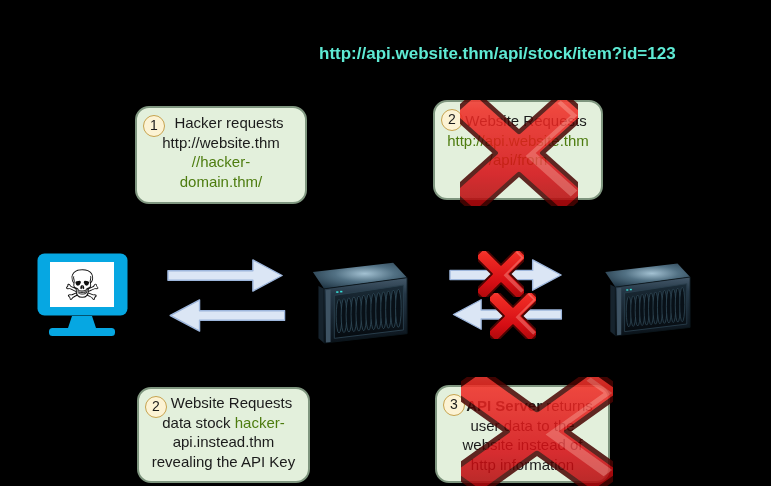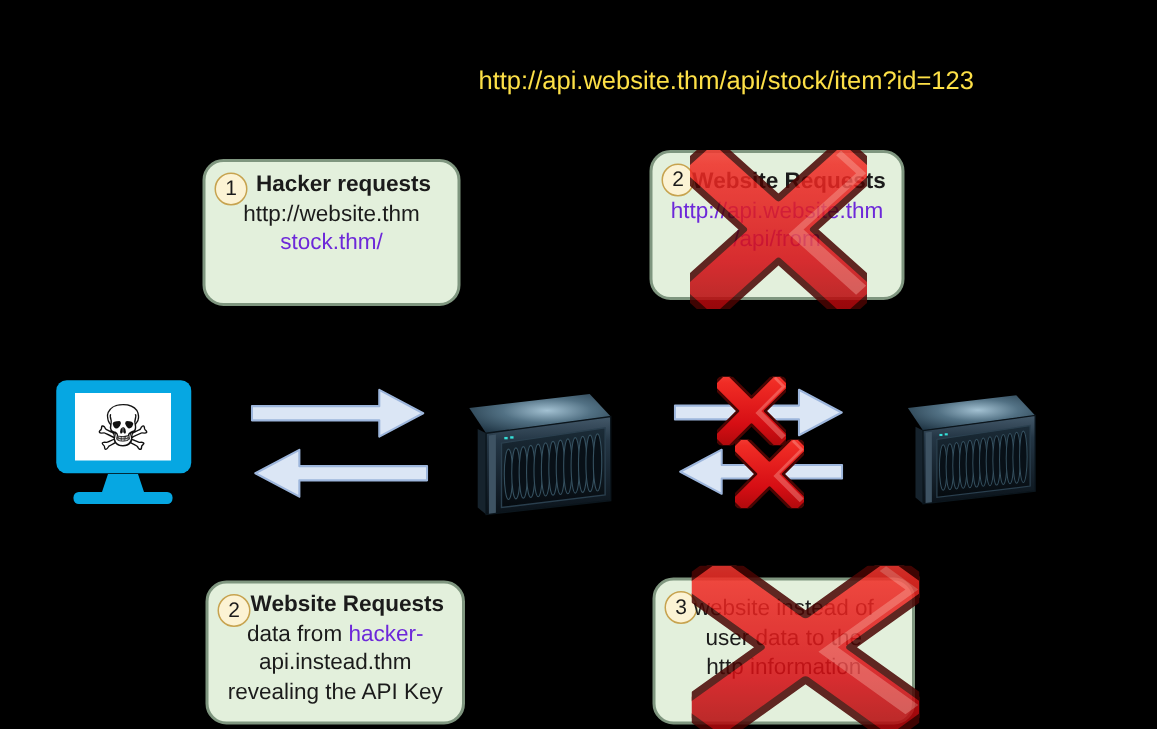--- a/index.html
+++ b/index.html
@@ -2,39 +2,39 @@
 <html><head>
 <meta charset="utf-8">
 <style>
   html,body{margin:0;padding:0;background:#000;}
   .canvas{
     position:relative;width:771px;height:486px;background:#000;
     font-family:"Liberation Sans",sans-serif;overflow:hidden;
   }
   .banner{
     position:absolute;left:319px;top:44px;width:390px;
-    color:#fde047;font-weight:normal;font-size:17px;white-space:nowrap;
+    color:#5eead4;font-weight:bold;font-size:17px;white-space:nowrap;
   }
   .gbox{
     position:absolute;background:#e3f0dc;border:2px solid #7f967f;border-radius:14px;
     box-sizing:border-box;text-align:center;color:#1b1b1b;font-size:15px;line-height:19.5px;
   }
   .badge{
     position:absolute;left:6px;top:7px;width:22px;height:22px;border-radius:50%;
     background:#fcf3d4;border:1.5px solid #c7a34f;box-sizing:border-box;
     font-size:14px;line-height:19px;text-align:center;color:#1b1b1b;
   }
   .boxtext{position:absolute;left:4px;right:4px;top:0;}
   #box1 .boxtext{top:5px;}
   #box2 .boxtext{top:9px;}
   #box2b .boxtext{top:4px;}
   #box3 .boxtext{top:9px;}
-  .title{font-weight:bold;padding-left:16px;}
+  .title{font-weight:normal;padding-left:16px;}
   .bold{font-weight:bold;}
-  .red{color:#6d28d9;}
+  .red{color:#4d7c0f;}
   #box1{left:135px;top:106px;width:172px;height:98px;}
   #box2{left:433px;top:100px;width:170px;height:100px;}
   #box2b{left:137px;top:387px;width:173px;height:96px;}
   #box3{left:435px;top:385px;width:175px;height:98px;}
   .abs{position:absolute;}
   .flip{transform:scaleX(-1);}
   svg{display:block;}
 </style>
 </head>
 <body>
@@ -101,48 +101,50 @@
     </defs>
   </svg>
 
   <div class="banner">http://api.website.thm/api/stock/item?id=123</div>
 
   <div class="gbox" id="box1">
     <span class="badge">1</span>
     <div class="boxtext">
       <div class="title">Hacker requests</div>
       <div>http://website.thm</div>
-      <div class="red">stock.thm/</div>
+      <div class="red">//hacker-</div>
+      <div class="red">domain.thm/</div>
     </div>
   </div>
 
   <div class="gbox" id="box2">
     <span class="badge">2</span>
     <div class="boxtext">
       <div class="title">Website Requests</div>
       <div class="red">http://api.website.thm</div>
       <div class="red">/api/from</div>
     </div>
   </div>
 
   <div class="gbox" id="box2b">
     <span class="badge">2</span>
     <div class="boxtext">
       <div class="title">Website Requests</div>
-      <div><span>data from </span><span class="red">hacker-</span></div>
+      <div><span>data stock </span><span class="red">hacker-</span></div>
       <div>api.instead.thm</div>
       <div>revealing the API Key</div>
     </div>
   </div>
 
   <div class="gbox" id="box3">
     <span class="badge">3</span>
     <div class="boxtext">
+      <div style="padding-left:14px"><span class="bold">API Server</span><span> returns</span></div>
+      <div>user data to the</div>
       <div>website instead of</div>
-      <div>user data to the</div>
       <div>http information</div>
     </div>
   </div>
 
   <svg class="abs" style="left:37px;top:253px" width="92" height="84" viewBox="0 0 92 84">
     <rect x="0.5" y="0.5" width="90" height="62" rx="7" fill="#06a7e2"></rect>
     <rect x="13" y="9" width="64" height="45" fill="#ffffff"></rect>
     <text x="45" y="47" text-anchor="middle" font-size="42" fill="#101010" font-family="DejaVu Sans, sans-serif">☠</text>
     <polygon points="35,63 55,63 59,75 31,75" fill="#06a7e2"></polygon>
     <rect x="12" y="75" width="66" height="8" rx="3.5" fill="#06a7e2"></rect>

